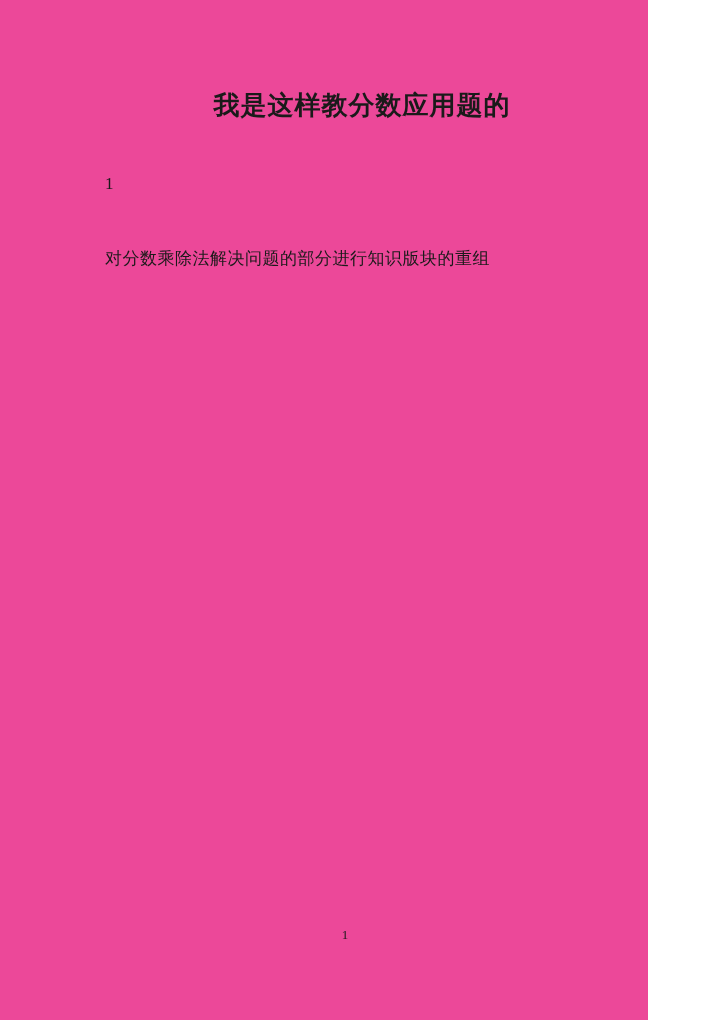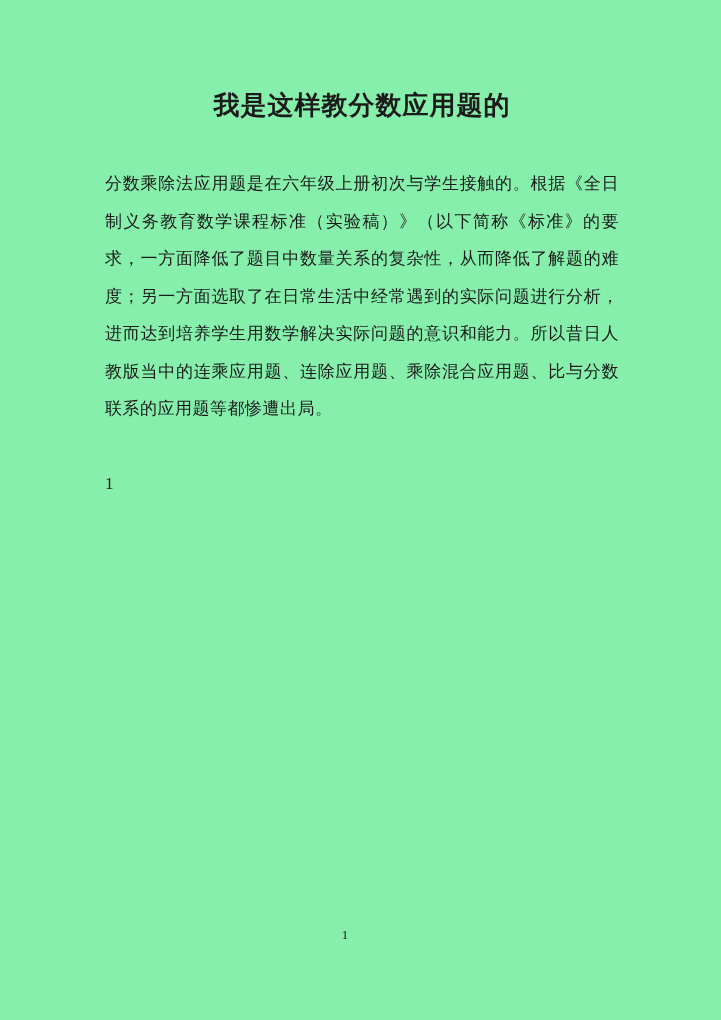--- a/index.html
+++ b/index.html
@@ -2,23 +2,23 @@
 <html><head>
 <meta charset="utf-8">
 <style>
   html, body {
     margin: 0;
     padding: 0;
     background: #ffffff;
   }
   .page {
     position: relative;
-    width: 721px;
+    width: 648px;
     height: 1020px;
-    background: #86efac;
+    background: #ec4899;
     overflow: hidden;
     font-family: "Liberation Serif", "DejaVu Serif", serif;
     color: #1a1a1a;
   }
   .content {
     position: absolute;
     left: 105px;
     top: 86px;
     width: 514px;
   }
@@ -51,17 +51,17 @@
     line-height: 18px;
     color: #1a1a1a;
   }
 </style>
 </head>
 <body>
 
 <div class="page">
   <div class="content">
     <h1 class="doc-title">我是这样教分数应用题的</h1>
-    <p class="body">分数乘除法应用题是在六年级上册初次与学生接触的。根据《全日制义务教育数学课程标准（实验稿）》（以下简称《标准》的要求，一方面降低了题目中数量关系的复杂性，从而降低了解题的难度；另一方面选取了在日常生活中经常遇到的实际问题进行分析，进而达到培养学生用数学解决实际问题的意识和能力。所以昔日人教版当中的连乘应用题、连除应用题、乘除混合应用题、比与分数联系的应用题等都惨遭出局。</p>
     <p class="body spaced">1</p>
+    <p class="body spaced">对分数乘除法解决问题的部分进行知识版块的重组</p>
   </div>
   <div class="page-number">1</div>
 </div>
 
 </body></html>

